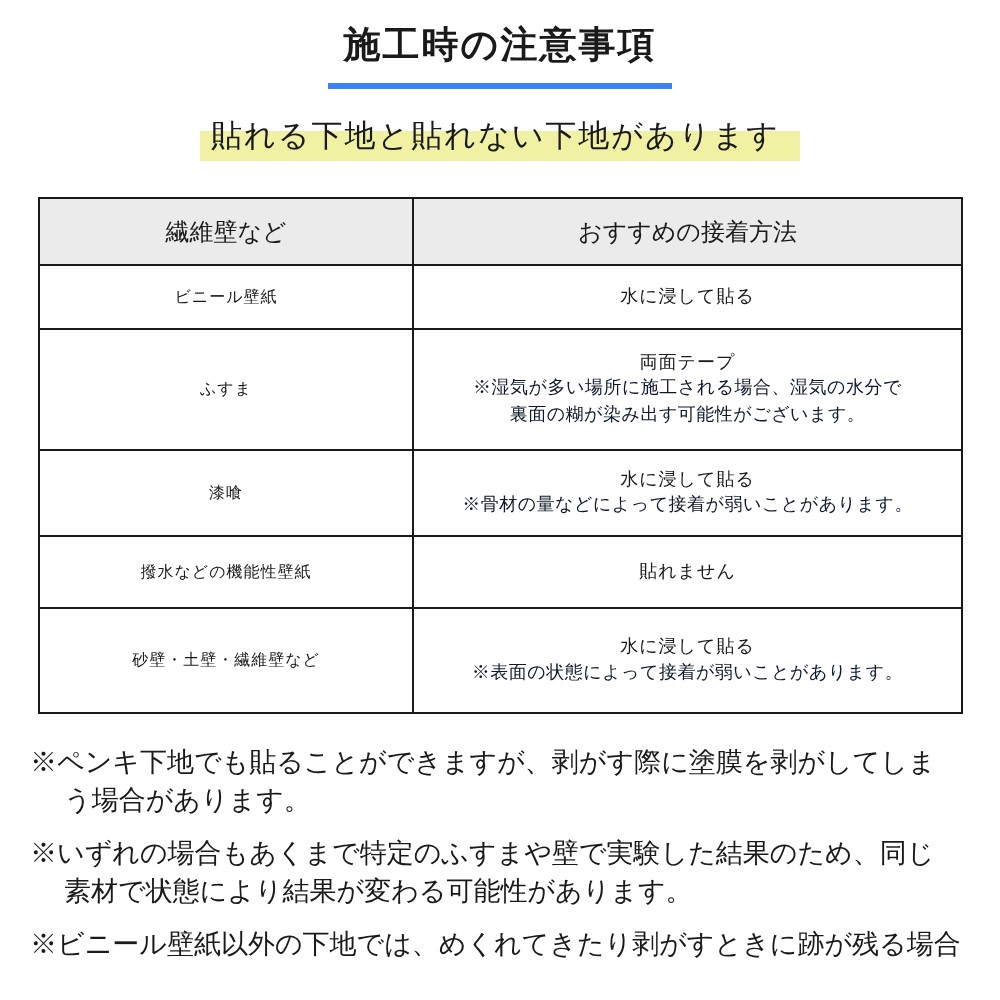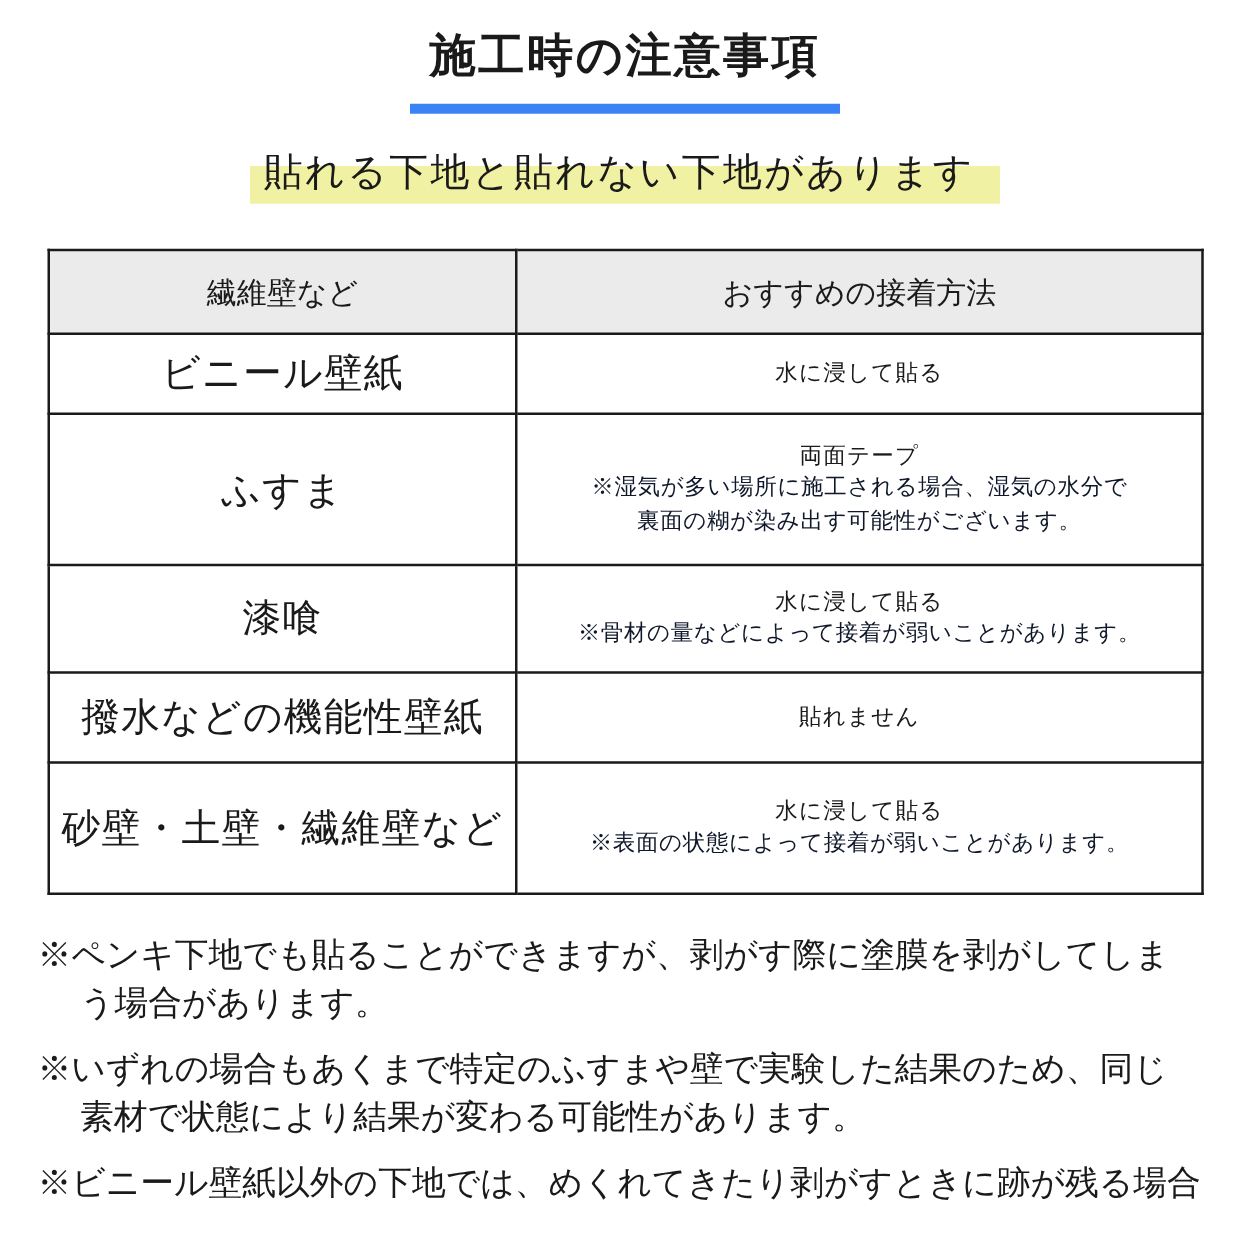--- a/index.html
+++ b/index.html
@@ -14,21 +14,21 @@
 
   
   .title-wrap { text-align: center; padding-top: 20px; }
   .page-title {
     display: inline-block;
     margin: 0;
     font-size: 37px;
     font-weight: 700;
     letter-spacing: 2px;
     padding: 0 16px 13px 16px;
-    border-bottom: 8px solid #3b82f6;
+    border-bottom: 6px solid #3b82f6;
   }
 
   
   .subtitle-wrap { text-align: center; margin-top: 26px; }
   .section-heading {
     display: inline-block;
     margin: 0;
     font-size: 31px;
     font-weight: 400;
     letter-spacing: 2px;
@@ -55,21 +55,21 @@
     background: var(--header-bg, #ebebeb);
     font-size: 24px;
     font-weight: 500;
     height: 61px;
   }
   tr.row-1 { height: 64px; }
   tr.row-2 { height: 121px; }
   tr.row-3 { height: 86px; }
   tr.row-4 { height: 72px; }
   tr.row-5 { height: 105px; }
-  td.material-cell { font-size: 31px; font-weight: 500; letter-spacing: 1px; }
+  td.material-cell { font-size: 16px; font-weight: 500; letter-spacing: 1px; }
   .method-text {
     display: block;
     font-size: 18px;
     font-weight: 400;
     letter-spacing: 1px;
     line-height: 1.3;
   }
   .note-text {
     display: block;
     font-size: 18px;

